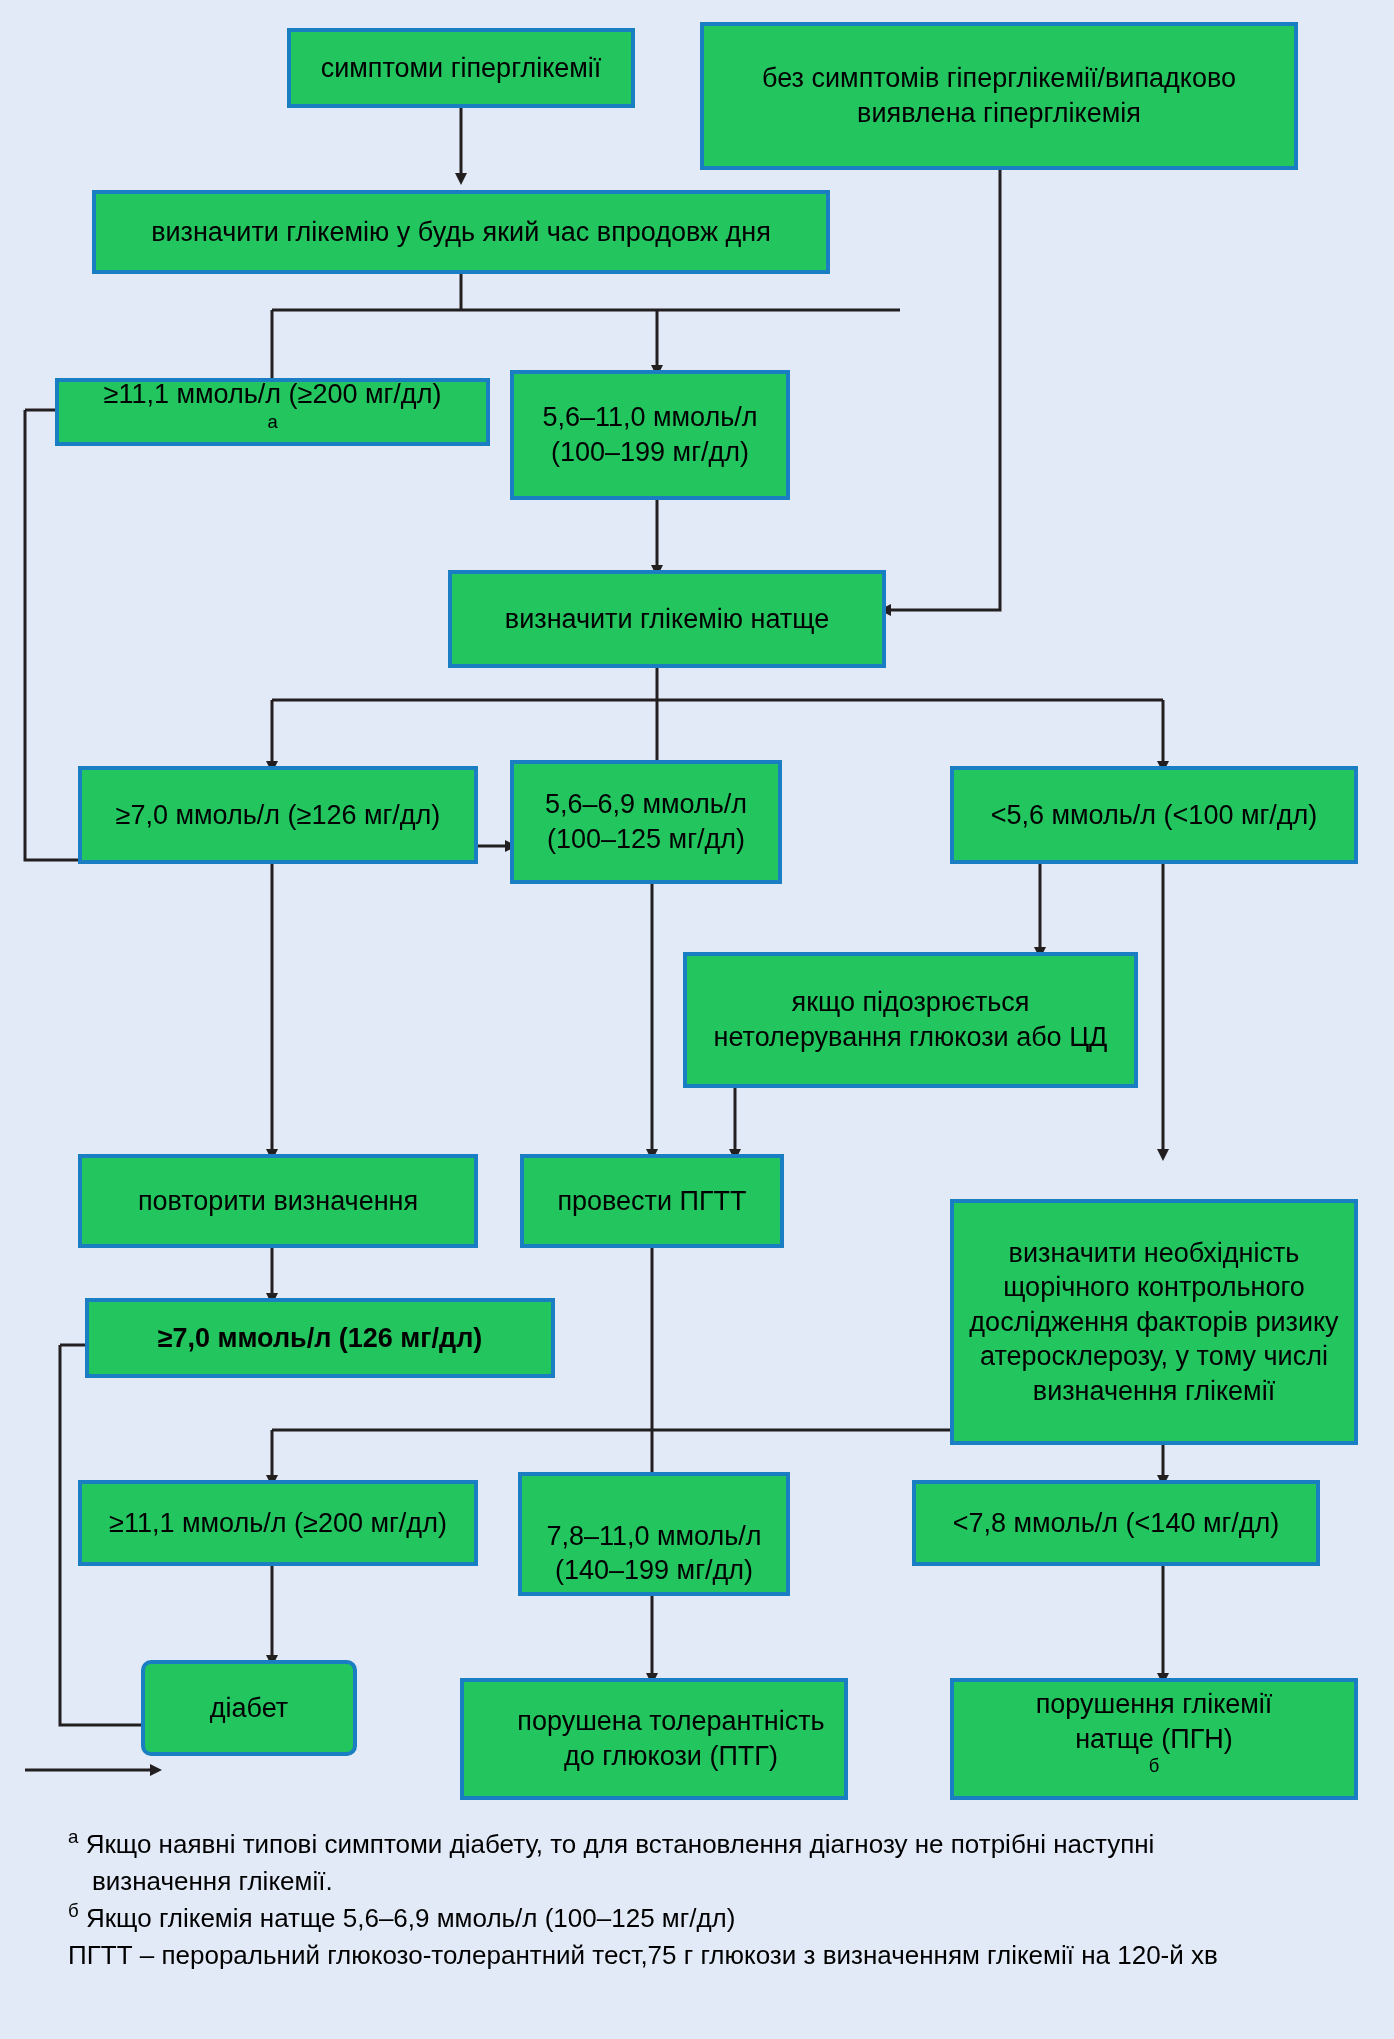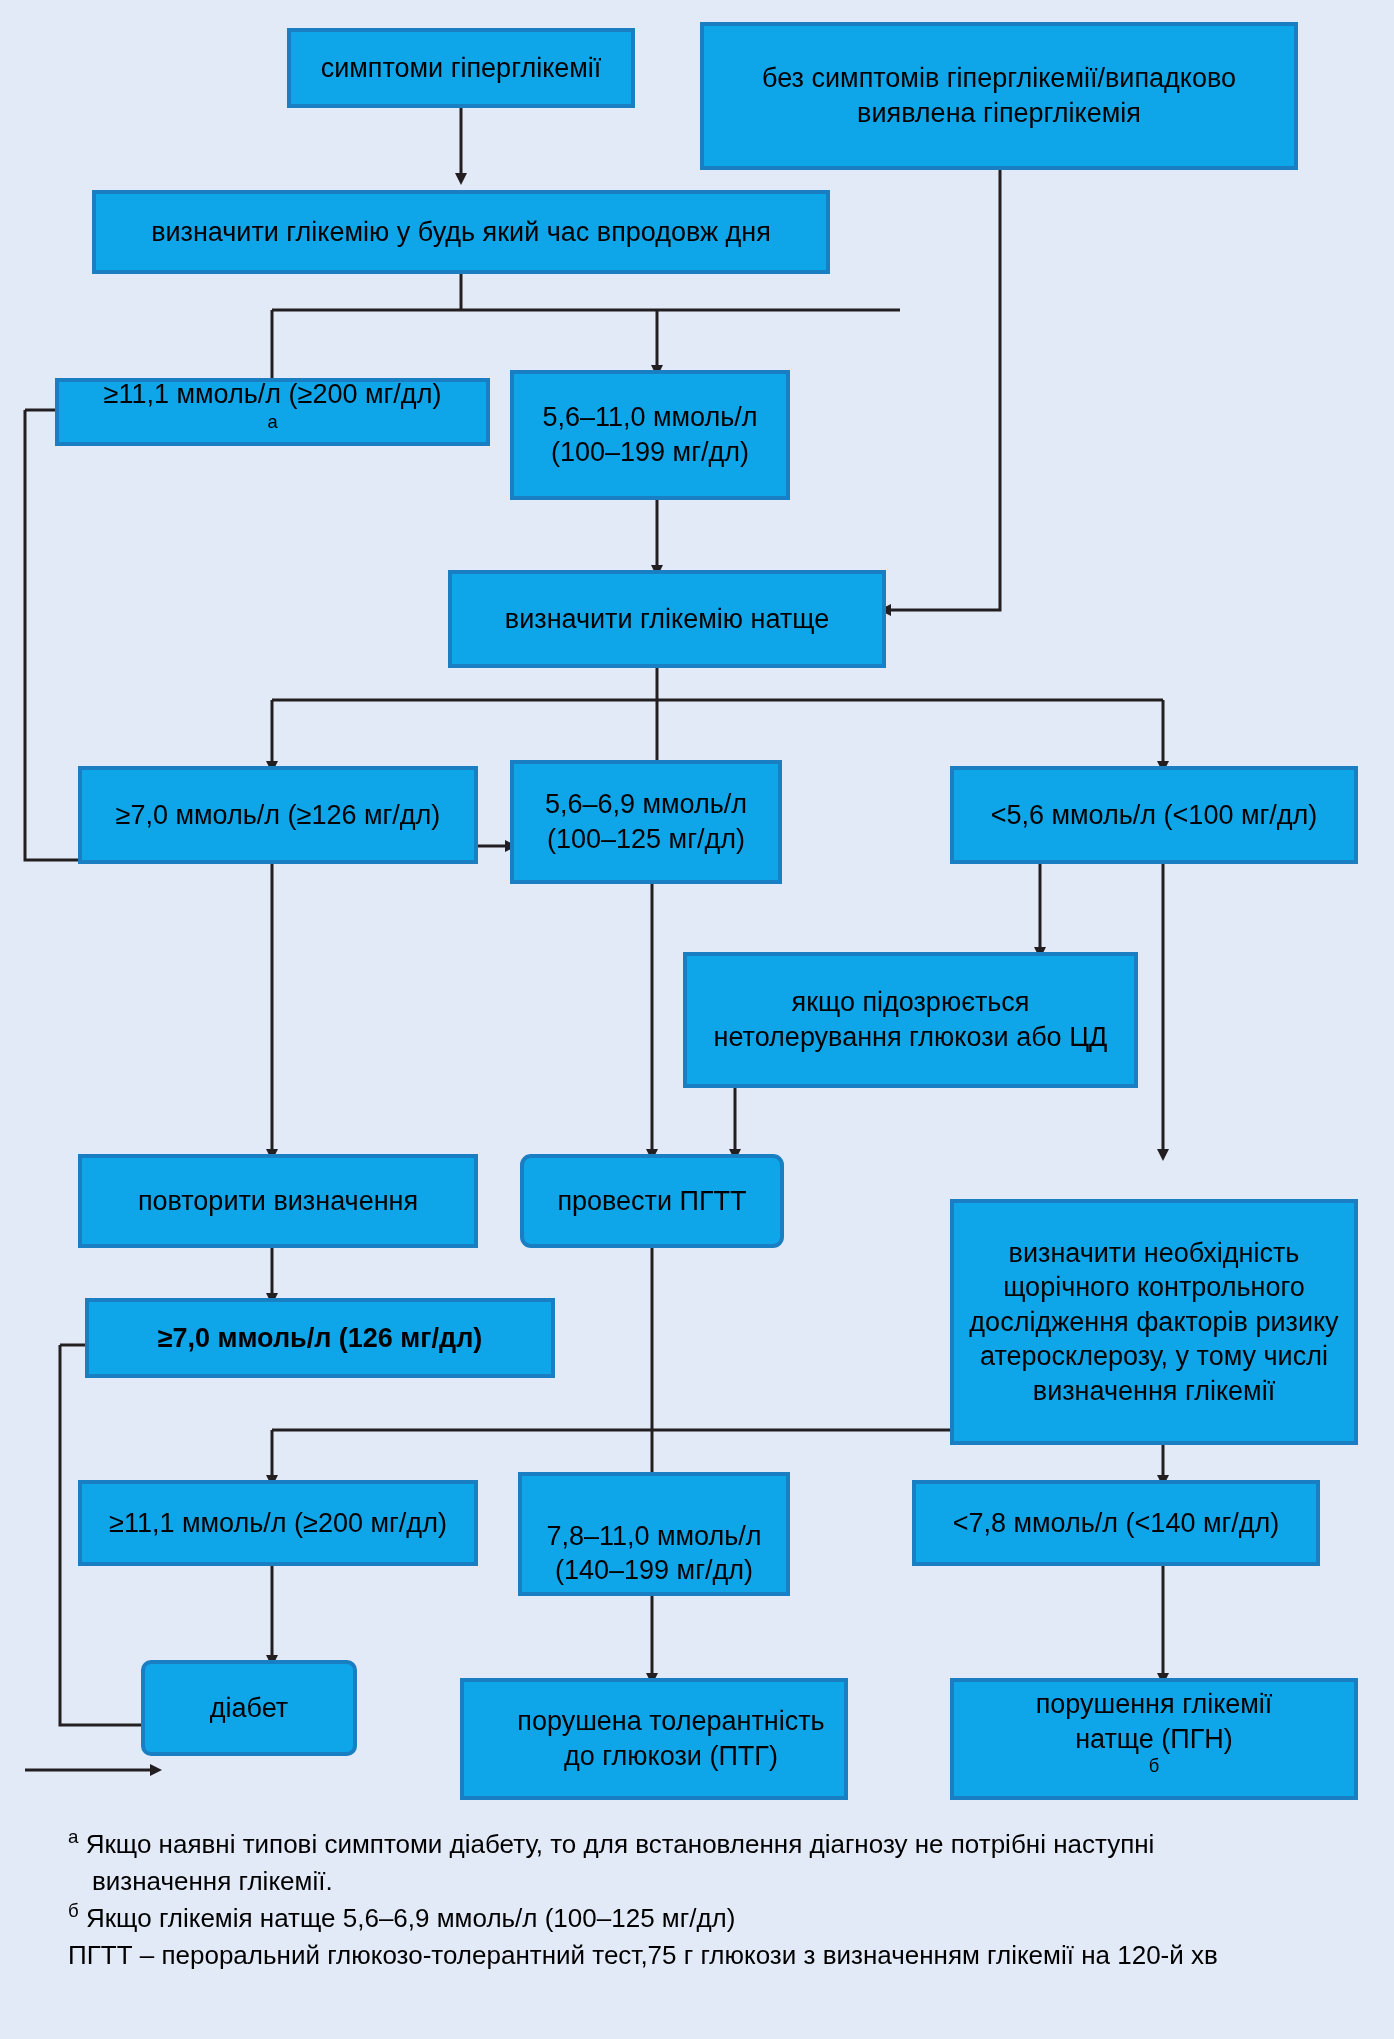--- a/index.html
+++ b/index.html
@@ -13,21 +13,21 @@
     overflow:hidden;
   }
   #chart{
     position:absolute;
     left:0; top:0;
     width:1394px; height:2039px;
   }
   .node{
     position:absolute;
     box-sizing:border-box;
-    background:#0ea5e9;
+    background:#22c55e;
     border:4px solid #1a7ec2;
     display:flex;
     align-items:center;
     justify-content:center;
     text-align:center;
     font-size:27px;
     line-height:1.28;
     padding:4px 10px;
     color:#000;
     z-index:3;
@@ -164,21 +164,21 @@
 
   <div class="node" style="left:683px; top:952px; width:455px; height:136px; flex-direction:column; justify-content:center;">
     <span>якщо підозрюється</span>
     <span>нетолерування глюкози або ЦД</span>
   </div>
 
   <div class="node" style="left:78px; top:1154px; width:400px; height:94px;">
     <span>повторити визначення</span>
   </div>
 
-  <div class="node" style="left:520px; top:1154px; width:264px; height:94px;border-radius:11px;">
+  <div class="node" style="left:520px; top:1154px; width:264px; height:94px;">
     <span>провести ПГТТ</span>
   </div>
 
   <div class="node" style="left:950px; top:1154px; width:408px; height:246px; flex-direction:column; justify-content:center;margin-top:45px;">
     <span>визначити необхідність</span>
     <span>щорічного контрольного</span>
     <span>дослідження факторів ризику</span>
     <span>атеросклерозу, у тому числі</span>
     <span>визначення глікемії</span>
   </div>

